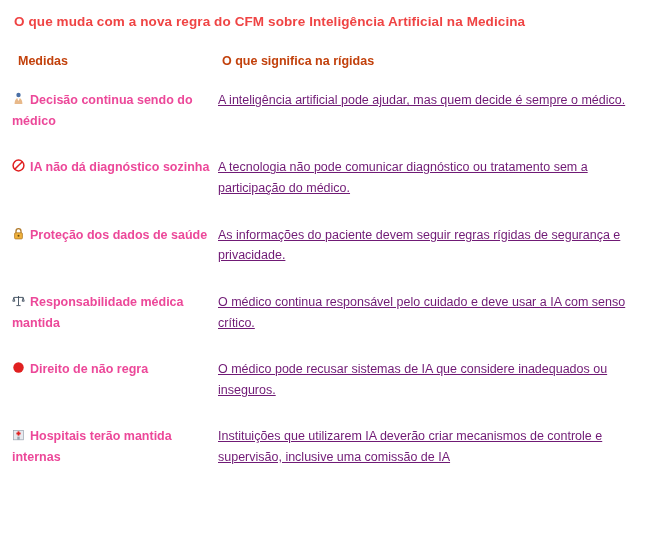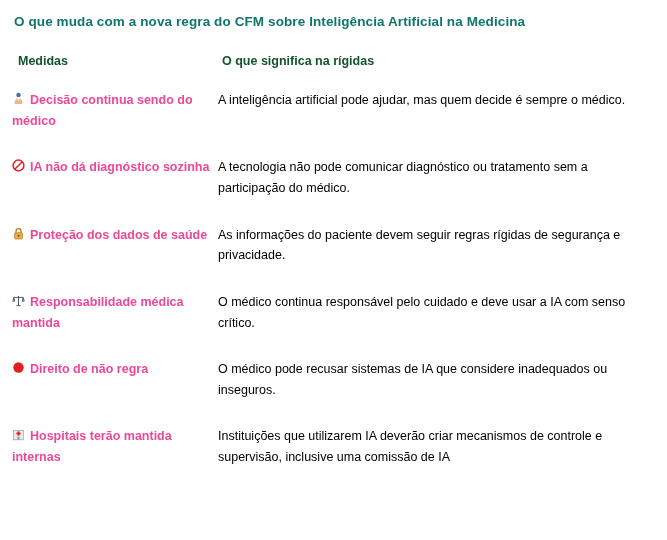--- a/index.html
+++ b/index.html
@@ -17,35 +17,35 @@
   .page {
     width: 667px;
     height: 540px;
     box-sizing: border-box;
     padding: 14px 12px 0 12px;
     position: relative;
   }
   .title {
     font-size: 13.5px;
     font-weight: bold;
-    color: #0f766e;
+    color: #ef4444;
     letter-spacing: 0.1px;
     margin: 0 0 24px 2px;
     line-height: 1.2;
   }
   table.matrix {
     width: 100%;
     border-collapse: collapse;
     table-layout: fixed;
   }
   table.matrix th {
     text-align: left;
     font-size: 12.5px;
     font-weight: bold;
-    color: #14532d;
+    color: #c2410c;
     padding: 0 0 22px 0;
     vertical-align: top;
   }
   table.matrix th.col-measure { width: 200px; padding-left: 6px; }
   table.matrix th.col-meaning { width: auto; padding-left: 4px; }
   table.matrix td {
     vertical-align: top;
     padding: 0 0 26px 0;
   }
   td.cell-measure {
@@ -58,23 +58,24 @@
     padding-right: 6px;
   }
   .measure-line {
     font-size: 12.5px;
     font-weight: bold;
     color: #ec4899;
     line-height: 1.65;
   }
   .meaning-text {
     font-size: 12.5px;
-    color: #000000;
+    color: #701a75;
     line-height: 1.65;
     font-weight: normal;
+    text-decoration: underline;
   }
   
   .ico {
     display: inline-block;
     vertical-align: -1px;
     width: 13px;
     height: 13px;
     margin-right: 5px;
     position: relative;
   }

